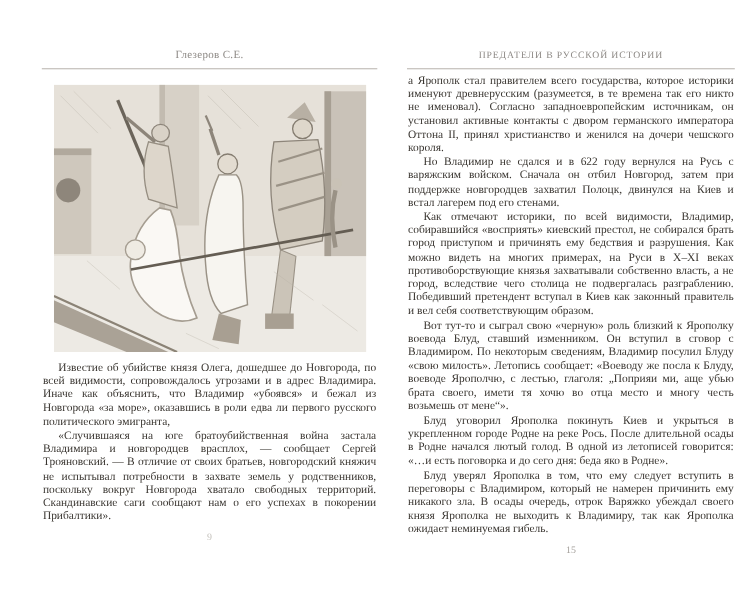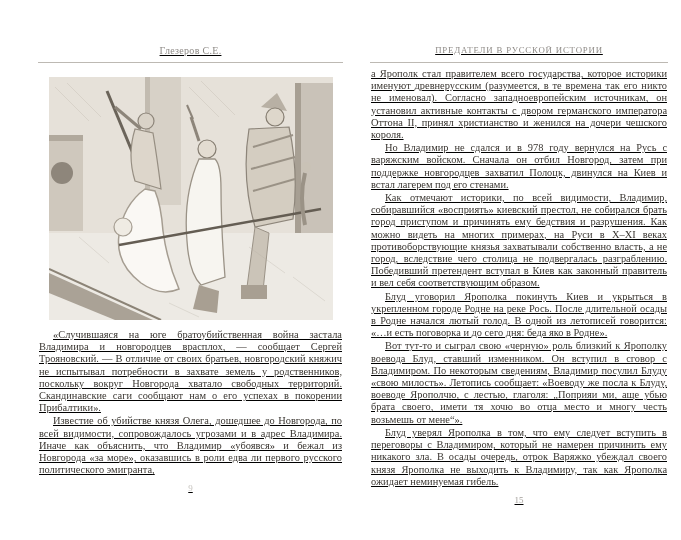--- a/index.html
+++ b/index.html
@@ -4,21 +4,21 @@
 <style>
   html,body { margin:0; padding:0; }
   body {
     width:681px; height:540px;
     background:#ffffff;
     font-family:"Liberation Serif", serif;
     overflow:hidden;
   }
   #spread { position:relative; width:681px; height:540px; background:#ffffff; }
 
-  .page { position:absolute; top:44px;text-decoration:underline; }
+  .page { position:absolute; top:44px; }
   .page-left  { left:38px;  width:305px; }
   .page-right { left:370px; width:298px; }
 
   .running-head {
     text-align:center;
     color:#8e8a86;
     height:13px;
     line-height:13px;
     white-space:nowrap;
   }
@@ -127,36 +127,36 @@
           <line x1="30" y1="160" x2="60" y2="186"></line>
             <line x1="200" y1="170" x2="236" y2="196"></line>
           <line x1="120" y1="226" x2="150" y2="240"></line>
             <line x1="244" y1="200" x2="276" y2="224"></line>
         </g>
       </svg>
     </div>
 
 
     <div class="body-text">
+        <p>Известие об убийстве князя Олега, дошедшее до Новгорода, по всей видимости, сопровождалось угрозами и в адрес Владимира. Иначе как объяснить, что Владимир «убоявся» и бежал из Новгорода «за море», оказавшись в роли едва ли первого русского политического эмигранта,</p>
         <p>«Случившаяся на юге братоубийственная война застала Владимира и новгородцев врасплох, — сообщает Сергей Трояновский. — В отличие от своих братьев, новгородский княжич не испытывал потребности в захвате земель у родственников, поскольку вокруг Новгорода хватало свободных территорий. Скандинавские саги сообщают нам о его успехах в покорении Прибалтики».</p>
-        <p>Известие об убийстве князя Олега, дошедшее до Новгорода, по всей видимости, сопровождалось угрозами и в адрес Владимира. Иначе как объяснить, что Владимир «убоявся» и бежал из Новгорода «за море», оказавшись в роли едва ли первого русского политического эмигранта,</p>
       </div>
 
     <div class="page-number">9</div>
   </div>
 
   <div class="page page-right">
     <div class="running-head book-title">ПРЕДАТЕЛИ В РУССКОЙ ИСТОРИИ</div>
     <hr class="head-rule">
 
     <div class="body-text">
         <p>а Ярополк стал правителем всего государства, которое историки именуют древнерусским (разумеется, в те времена так его никто не именовал). Согласно западноевропейским источникам, он установил активные контакты с двором германского императора Оттона II, принял христианство и женился на дочери чешского короля.</p>
-        <p>Но Владимир не сдался и в 978 году вернулся на Русь с варяжским войском. Сначала он отбил Новгород, затем при поддержке новгородцев захватил Полоцк, двинулся на Киев и встал лагерем под его стенами.</p>
+        <p>Но Владимир не сдался и в 622 году вернулся на Русь с варяжским войском. Сначала он отбил Новгород, затем при поддержке новгородцев захватил Полоцк, двинулся на Киев и встал лагерем под его стенами.</p>
         <p>Как отмечают историки, по всей видимости, Владимир, собиравшийся «восприять» киевский престол, не собирался брать город приступом и причинять ему бедствия и разрушения. Как можно видеть на многих примерах, на Руси в X–XI веках противоборствующие князья захватывали собственно власть, а не город, вследствие чего столица не подвергалась разграблению. Победивший претендент вступал в Киев как законный правитель и вел себя соответствующим образом.</p>
+        <p>Вот тут-то и сыграл свою «черную» роль близкий к Ярополку воевода Блуд, ставший изменником. Он вступил в сговор с Владимиром. По некоторым сведениям, Владимир посулил Блуду «свою милость». Летопись сообщает: «Воеводу же посла к Блуду, воеводе Ярополчю, с лестью, глаголя: „Поприяи ми, аще убью брата своего, имети тя хочю во отца место и многу честь возьмешь от мене“».</p>
         <p>Блуд уговорил Ярополка покинуть Киев и укрыться в укрепленном городе Родне на реке Рось. После длительной осады в Родне начался лютый голод. В одной из летописей говорится: «…и есть поговорка и до сего дня: беда яко в Родне».</p>
-        <p>Вот тут-то и сыграл свою «черную» роль близкий к Ярополку воевода Блуд, ставший изменником. Он вступил в сговор с Владимиром. По некоторым сведениям, Владимир посулил Блуду «свою милость». Летопись сообщает: «Воеводу же посла к Блуду, воеводе Ярополчю, с лестью, глаголя: „Поприяи ми, аще убью брата своего, имети тя хочю во отца место и многу честь возьмешь от мене“».</p>
         <p>Блуд уверял Ярополка в том, что ему следует вступить в переговоры с Владимиром, который не намерен причинить ему никакого зла. В осады очередь, отрок Варяжко убеждал своего князя Ярополка не выходить к Владимиру, так как Ярополка ожидает неминуемая гибель.</p>
       </div>
 
     <div class="page-number">15</div>
   </div>
 
 </div>
 
 </body></html>

